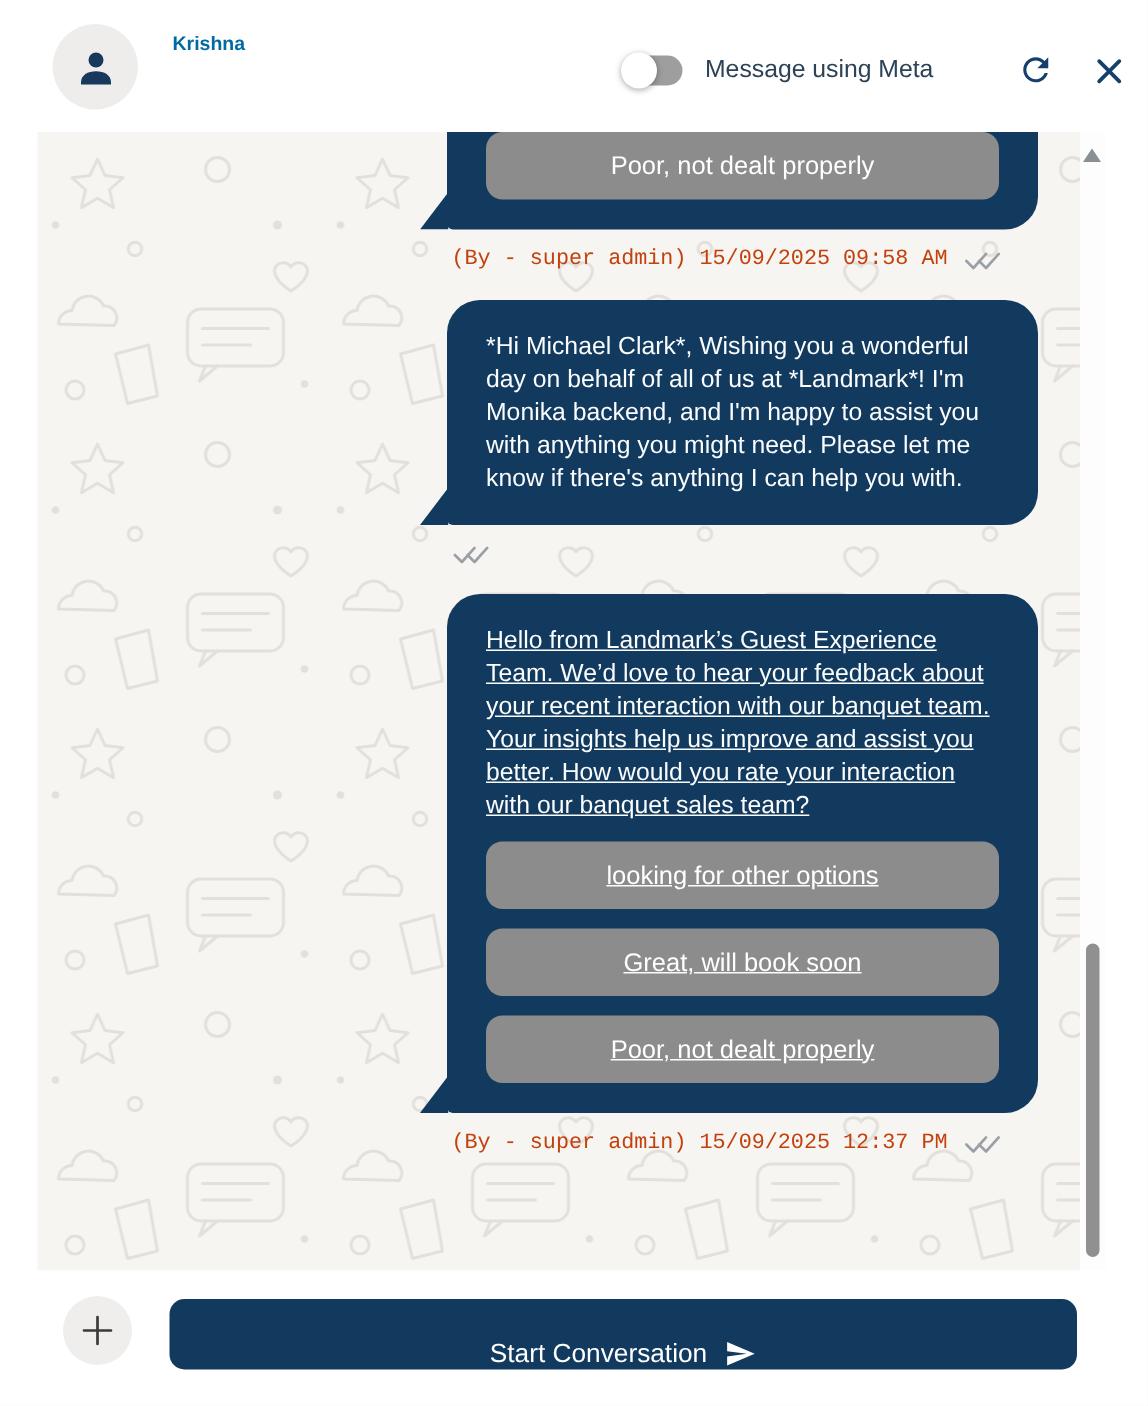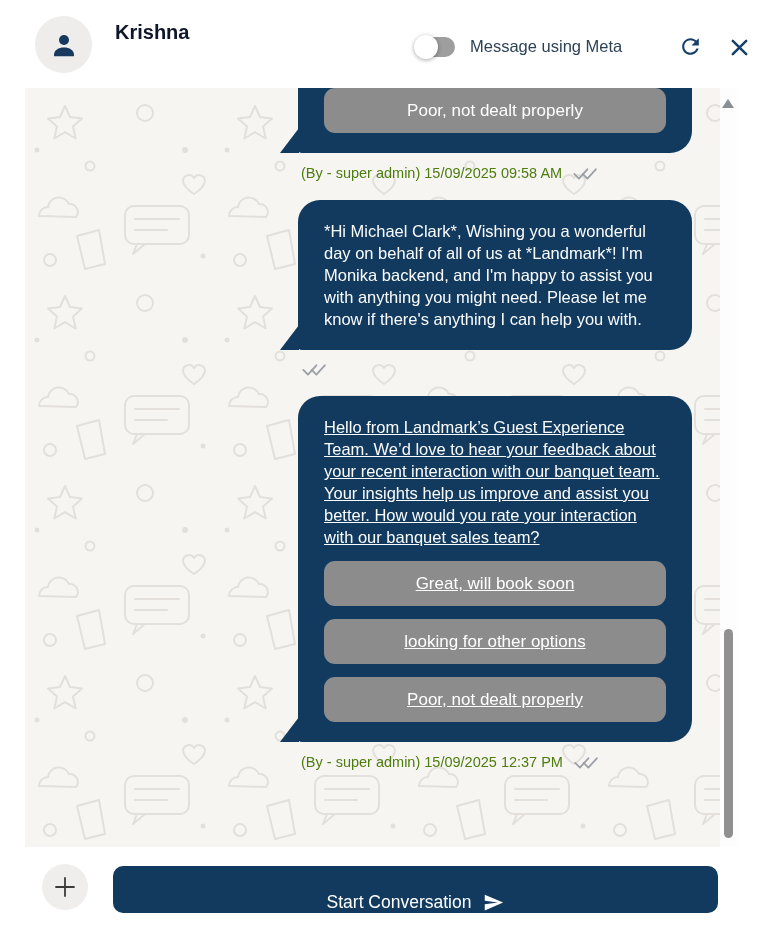--- a/index.html
+++ b/index.html
@@ -3,21 +3,21 @@
 <meta charset="utf-8">
 <style>
   * { margin:0; padding:0; box-sizing:border-box; }
   html,body { width:765px; height:937px; background:#ffffff; font-family:"Liberation Sans", sans-serif; }
   .widget { position:relative; width:765px; height:937px; background:#ffffff; overflow:hidden; }
 
   
   .header { position:absolute; left:0; top:0; width:765px; height:88px; background:#ffffff; }
   .avatar { position:absolute; left:35px; top:16px; width:57px; height:57px; border-radius:50%;
             background:#eeedec; display:flex; align-items:center; justify-content:center; }
-  .contact-name { position:absolute; left:115px; top:21px; font-size:20px; font-weight:bold; color:#0f172a; }
+  .contact-name { position:absolute; left:115px; top:21px; font-size:13px; font-weight:bold; color:#0369a1; }
   .contact-phone { position:absolute; left:115px; top:50px; font-size:16px; color:#8d9298;margin-top:43px; }
 
   .toggle { position:absolute; left:417px; top:37px; width:38px; height:20px; background:#9e9e9e;
             border-radius:10px; cursor:pointer; }
   .toggle-knob { position:absolute; left:-3px; top:-2px; width:24px; height:24px; border-radius:50%;
             background:#ffffff; box-shadow:0 1px 4px rgba(0,0,0,.35); }
   .toggle-label { position:absolute; left:470px; top:37px; font-size:16.5px; color:#2c4257; }
 
   .icon-btn { position:absolute; width:26px; height:26px; cursor:pointer; display:flex;
               align-items:center; justify-content:center; background:none; border:none; }
@@ -37,21 +37,21 @@
   .bubble.clipped { margin-top:-20px; border-top-left-radius:0; border-top-right-radius:0; }
   .msg-text { font-size:16.5px; line-height:22px; color:#fbfcfd; }
   .tail { position:absolute; left:-18px; bottom:0; width:19px; height:25px; }
 
   .reply-btns { display:flex; flex-direction:column; gap:13px;justify-content:center; }
   .bubble .msg-text + .reply-btns { margin-top:13px; }
   .reply-btn { height:45px; border:none; border-radius:11px; background:#8c8c8c; color:#ffffff;
                font-size:17px; font-family:"Liberation Sans", sans-serif; cursor:pointer; width:100%; }
 
   .meta-row { display:flex; align-items:center; gap:10px; margin:12px 0 15px 3px;
-              font-size:14.5px; color:#4d7c0f; }
+              font-size:14.5px; color:#c2410c;font-family:Liberation Mono, monospace; }
 
   
   .scroll-strip { position:absolute; left:720px; top:88px; width:17px; height:759px; background:#fdfdfd; }
   .scroll-up { position:absolute; left:2px; top:11px; width:0; height:0;
                border-left:6px solid transparent; border-right:6px solid transparent;
                border-bottom:9px solid #8a8f94; cursor:pointer; }
   .scroll-thumb { position:absolute; left:4px; top:541px; width:9px; height:209px;
                   border-radius:5px; background:#909090; cursor:grab; }
 
   
@@ -147,22 +147,22 @@
       <div class="meta-row">
         <svg width="27" height="15" viewBox="0 0 28 16">
           <path d="M2 8.5 L7 13.5 L16 3.5" stroke="#9aa0a6" stroke-width="1.9" fill="none" stroke-linecap="round" stroke-linejoin="round"></path>
           <path d="M11 8.5 L16 13.5 L25 3.5" stroke="#9aa0a6" stroke-width="1.9" fill="none" stroke-linecap="round" stroke-linejoin="round"></path>
         </svg>
       </div>
 
       <div class="bubble" style="margin-top:4px;text-decoration:underline;">
         <div class="msg-text">Hello from Landmark’s Guest Experience Team. We’d love to hear your feedback about your recent interaction with our banquet team. Your insights help us improve and assist you better. How would you rate your interaction with our banquet sales team?</div>
         <div class="reply-btns">
+          <button class="reply-btn">looking for other options</button>
           <button class="reply-btn">Great, will book soon</button>
-          <button class="reply-btn">looking for other options</button>
           <button class="reply-btn">Poor, not dealt properly</button>
         </div>
         <svg class="tail" viewBox="0 0 19 25">
           <path d="M19 0 L19 25 L0 25 Z" fill="#113a5e"></path>
         </svg>
       </div>
       <div class="meta-row">
         <span>(By - super admin) 15/09/2025 12:37 PM</span>
         <svg width="27" height="15" viewBox="0 0 28 16">
           <path d="M2 8.5 L7 13.5 L16 3.5" stroke="#9aa0a6" stroke-width="1.9" fill="none" stroke-linecap="round" stroke-linejoin="round"></path>

